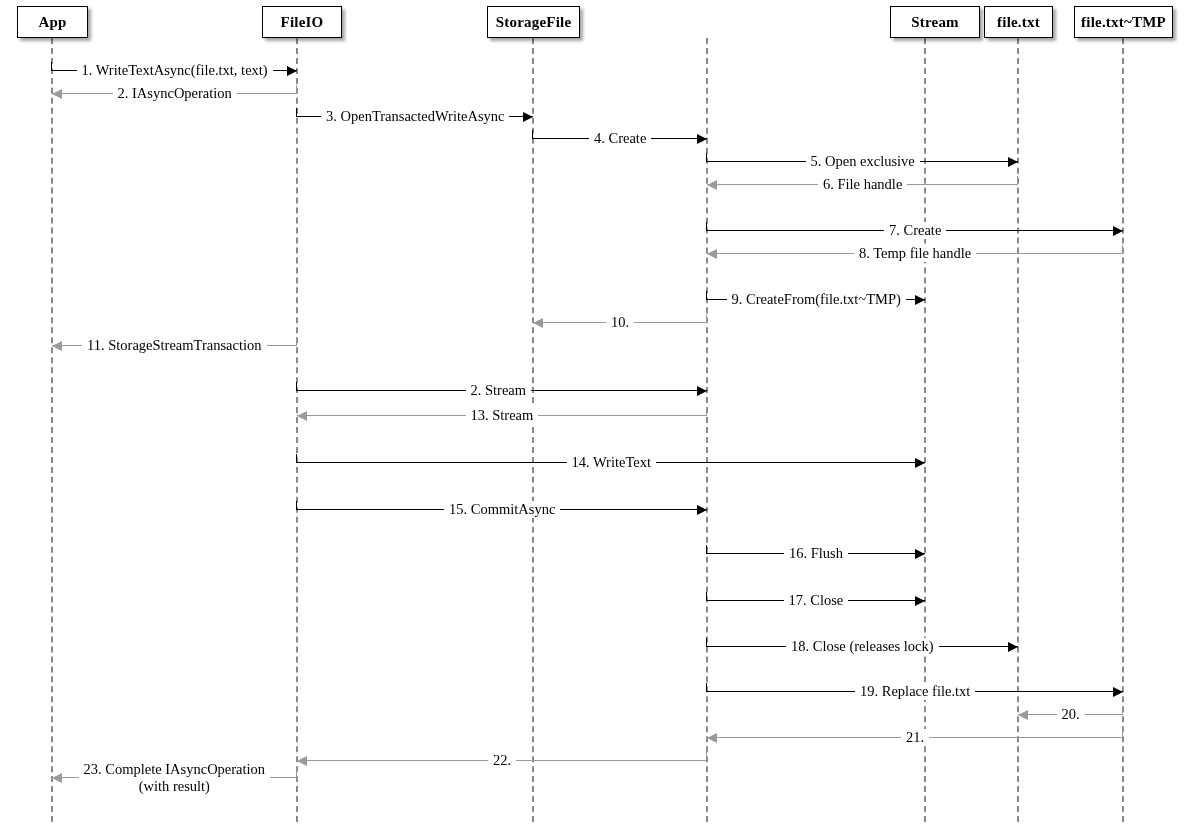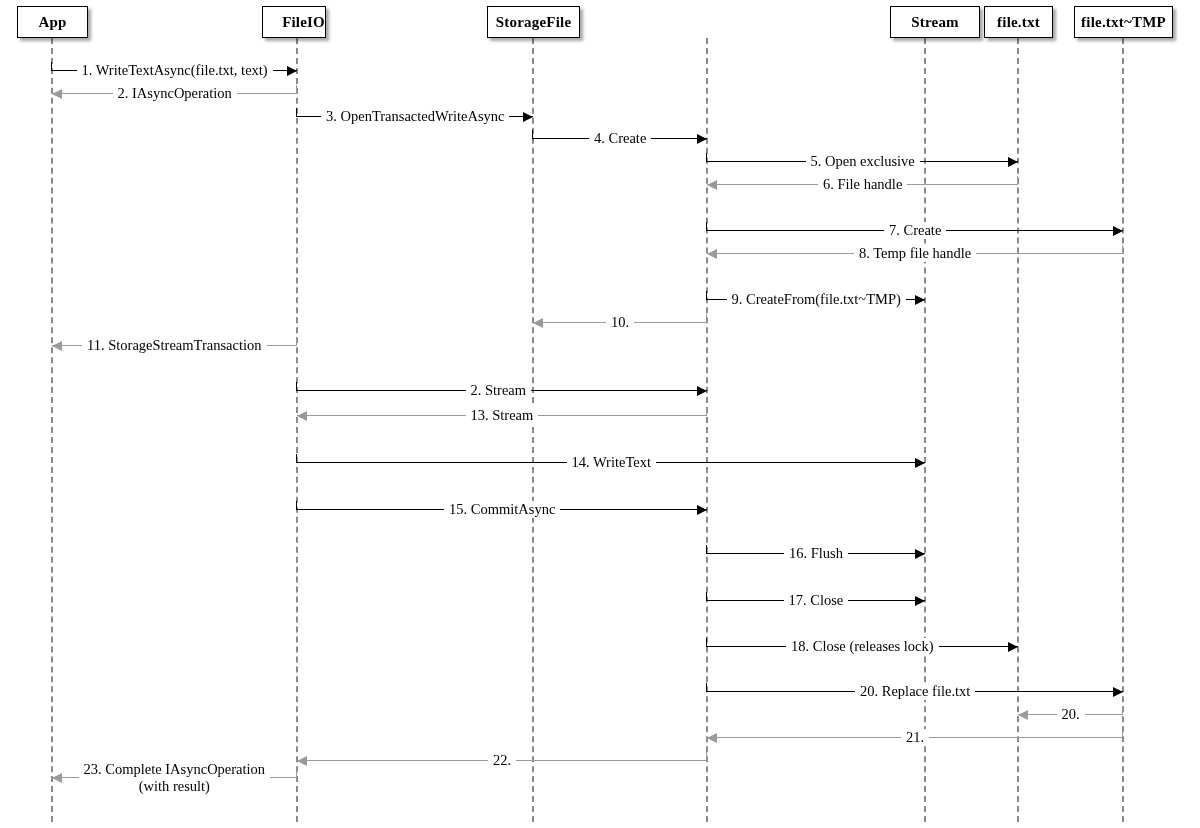--- a/index.html
+++ b/index.html
@@ -92,21 +92,21 @@
     <div class="lifeline-line" style="left: 51px; top: 38px; height: 784px;"></div>
     <div class="lifeline-line" style="left: 296px; top: 38px; height: 784px;"></div>
     <div class="lifeline-line" style="left: 532px; top: 38px; height: 784px;"></div>
     <div class="lifeline-line" style="left: 706px; top: 38px; height: 784px;"></div>
     <div class="lifeline-line" style="left: 924px; top: 38px; height: 784px;"></div>
     <div class="lifeline-line" style="left: 1017px; top: 38px; height: 784px;"></div>
     <div class="lifeline-line" style="left: 1122px; top: 38px; height: 784px;"></div>
     <div class="lifeline-head" style="left: 17px; top: 6px; width: 71px; height: 32px;">
       <span>App</span>
     </div>
-    <div class="lifeline-head" style="left: 262px; top: 6px; width: 64px; height: 32px; justify-content: flex-end;">
+    <div class="lifeline-head" style="left: 262px; top: 6px; width: 80px; height: 32px;">
       <span>FileIO</span>
     </div>
     <div class="lifeline-head" style="left: 487px; top: 6px; width: 93px; height: 32px;">
       <span>StorageFile</span>
     </div>
     <div class="lifeline-head" style="left: 890px; top: 6px; width: 90px; height: 32px;">
       <span>Stream</span>
     </div>
     <div class="lifeline-head" style="left: 984px; top: 6px; width: 69px; height: 32px;">
       <span>file.txt</span>
@@ -219,21 +219,21 @@
     <div style="position: absolute; left: 0px; top: 0px; width: 100%; height: 0px;">
       <div class="msg-line call" style="left: 707px; top: 646px; width: 311px;"></div>
       <div class="arrowhead call-right" style="top: 642px; left: 1008px;"></div>
       <div class="tick call" style="left: 706px; top: 638px;"></div>
       <div class="msg-label" style="left: 786px; top: 637.5px;">18. Close (releases lock)</div>
     </div>
     <div style="position: absolute; left: 0px; top: 0px; width: 100%; height: 0px;">
       <div class="msg-line call" style="left: 707px; top: 691px; width: 416px;"></div>
       <div class="arrowhead call-right" style="top: 687px; left: 1113px;"></div>
       <div class="tick call" style="left: 706px; top: 683px;"></div>
-      <div class="msg-label" style="left: 855px; top: 682.5px;">20. Replace file.txt</div>
+      <div class="msg-label" style="left: 855px; top: 682.5px;">19. Replace file.txt</div>
     </div>
     <div style="position: absolute; left: 0px; top: 0px; width: 100%; height: 0px;">
       <div class="msg-line ret" style="left: 1018px; top: 714px; width: 105px;"></div>
       <div class="arrowhead ret-left" style="top: 710px; left: 1018px;"></div>
       <div class="tick ret" style="left: 1122px; top: 706px;"></div>
       <div class="msg-label" style="left: 1056.5px; top: 705.5px;">20.</div>
     </div>
     <div style="position: absolute; left: 0px; top: 0px; width: 100%; height: 0px;">
       <div class="msg-line ret" style="left: 707px; top: 737px; width: 416px;"></div>
       <div class="arrowhead ret-left" style="top: 733px; left: 707px;"></div>

